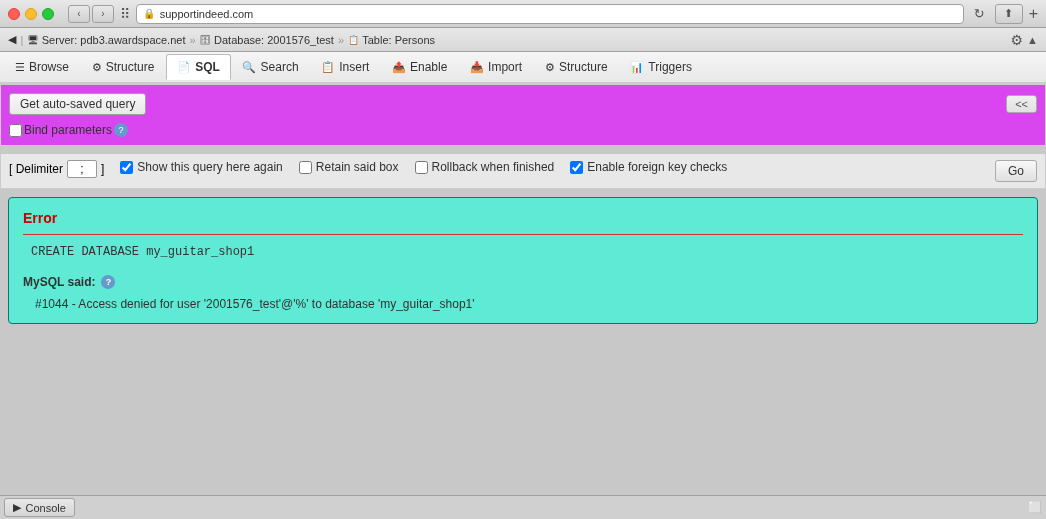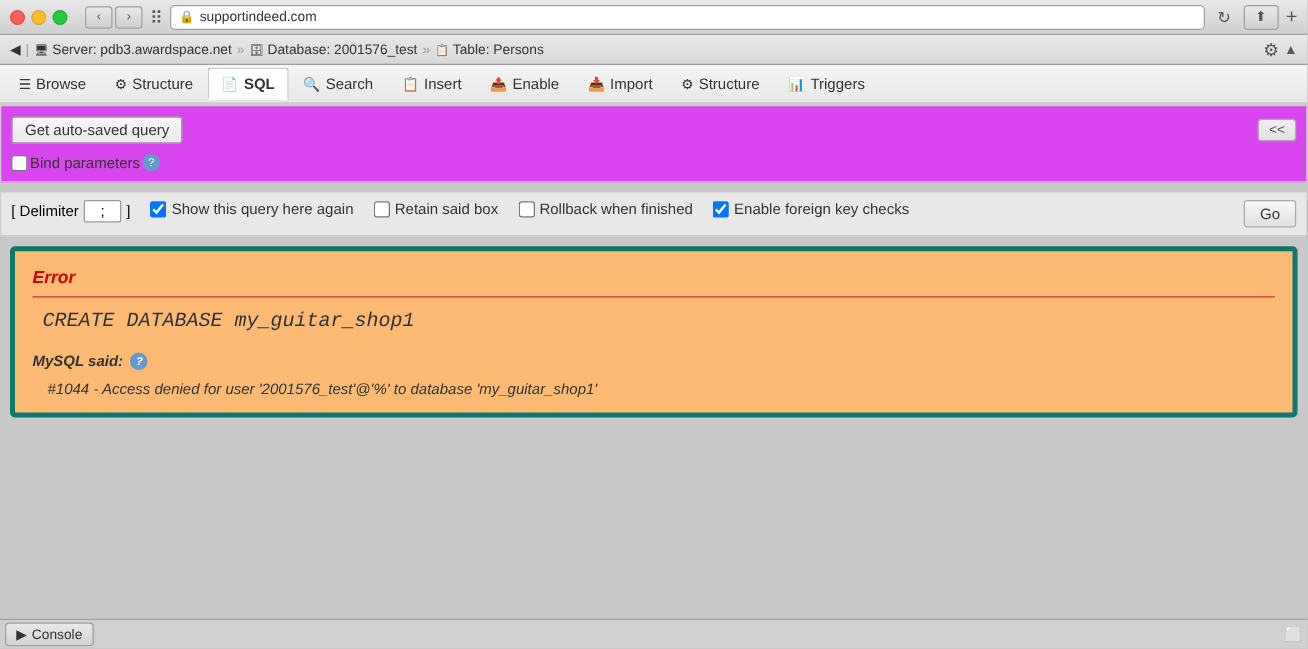--- a/index.html
+++ b/index.html
@@ -218,44 +218,43 @@
       border: 1px solid #aaa;
       border-radius: 3px;
       padding: 3px 12px;
       font-size: 12px;
       cursor: pointer;
       color: #333;
     }
 
     
     .error-box {
-      background: #fdba74;
-      border: 4px solid #0f766e;
+      background: #5eead4;
+      border: 1px solid #0f766e;
       border-radius: 4px;
       padding: 12px 14px;
       margin: 8px;
-      font-style: italic;
     }
     .error-title {
       font-size: 14px;
       font-weight: bold;
       color: #cc0000;
       padding-bottom: 8px;
       border-bottom: 1px solid #cc3333;
       margin-bottom: 10px;
     }
     .sql-query-label {
       font-size: 12px;
       font-weight: bold;
       color: #333;
       margin-bottom: 8px;
     }
     .sql-code {
       font-family: 'Courier New', Courier, monospace;
-      font-size: 16px;
+      font-size: 12px;
       color: #333;
       margin: 8px 0 16px 8px;
       white-space: pre;
     }
     .mysql-said {
       font-size: 12px;
       font-weight: bold;
       color: #333;
       margin-bottom: 8px;
       display: flex;

